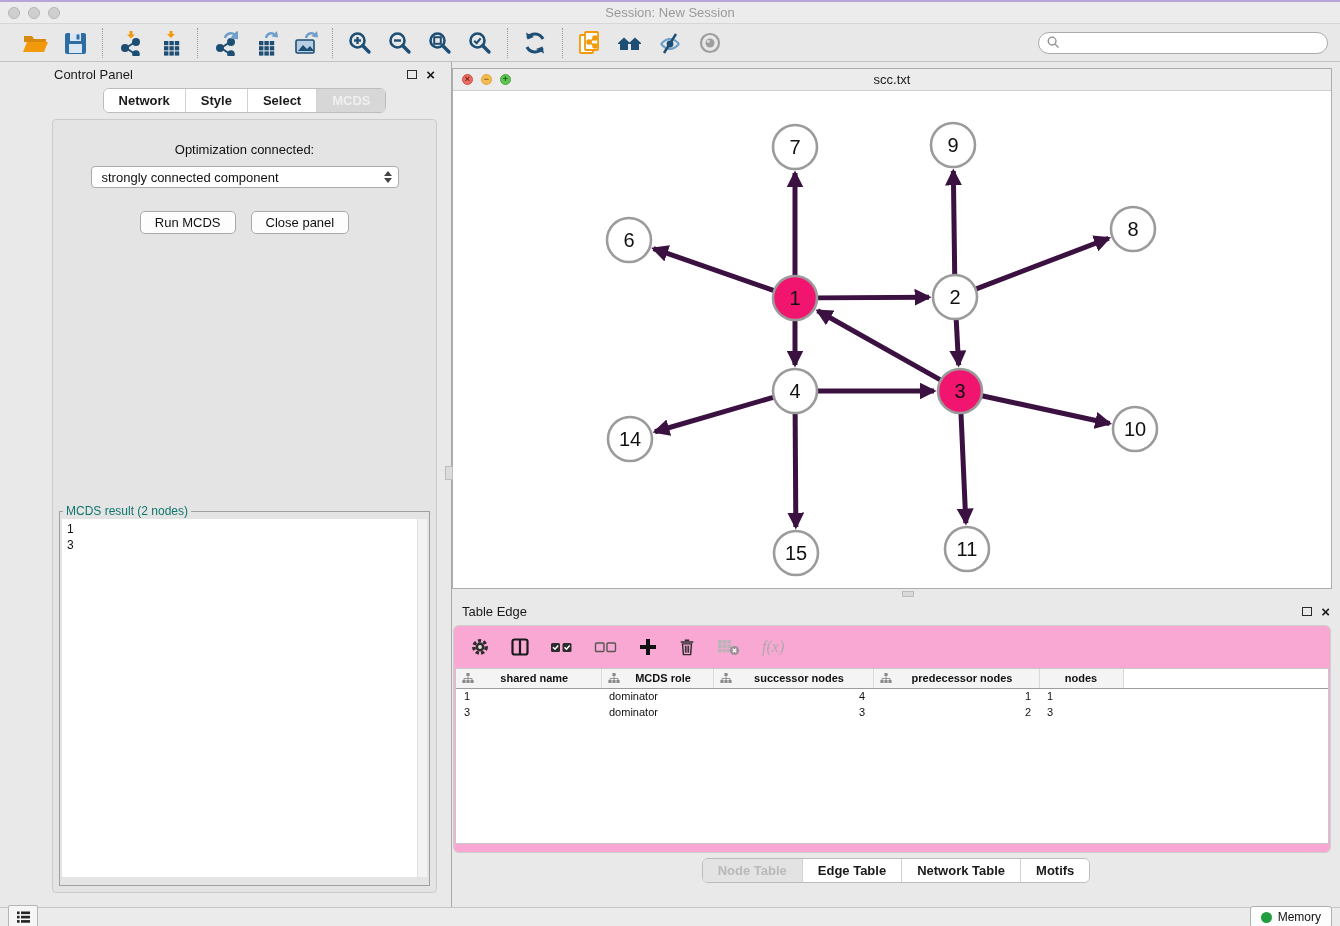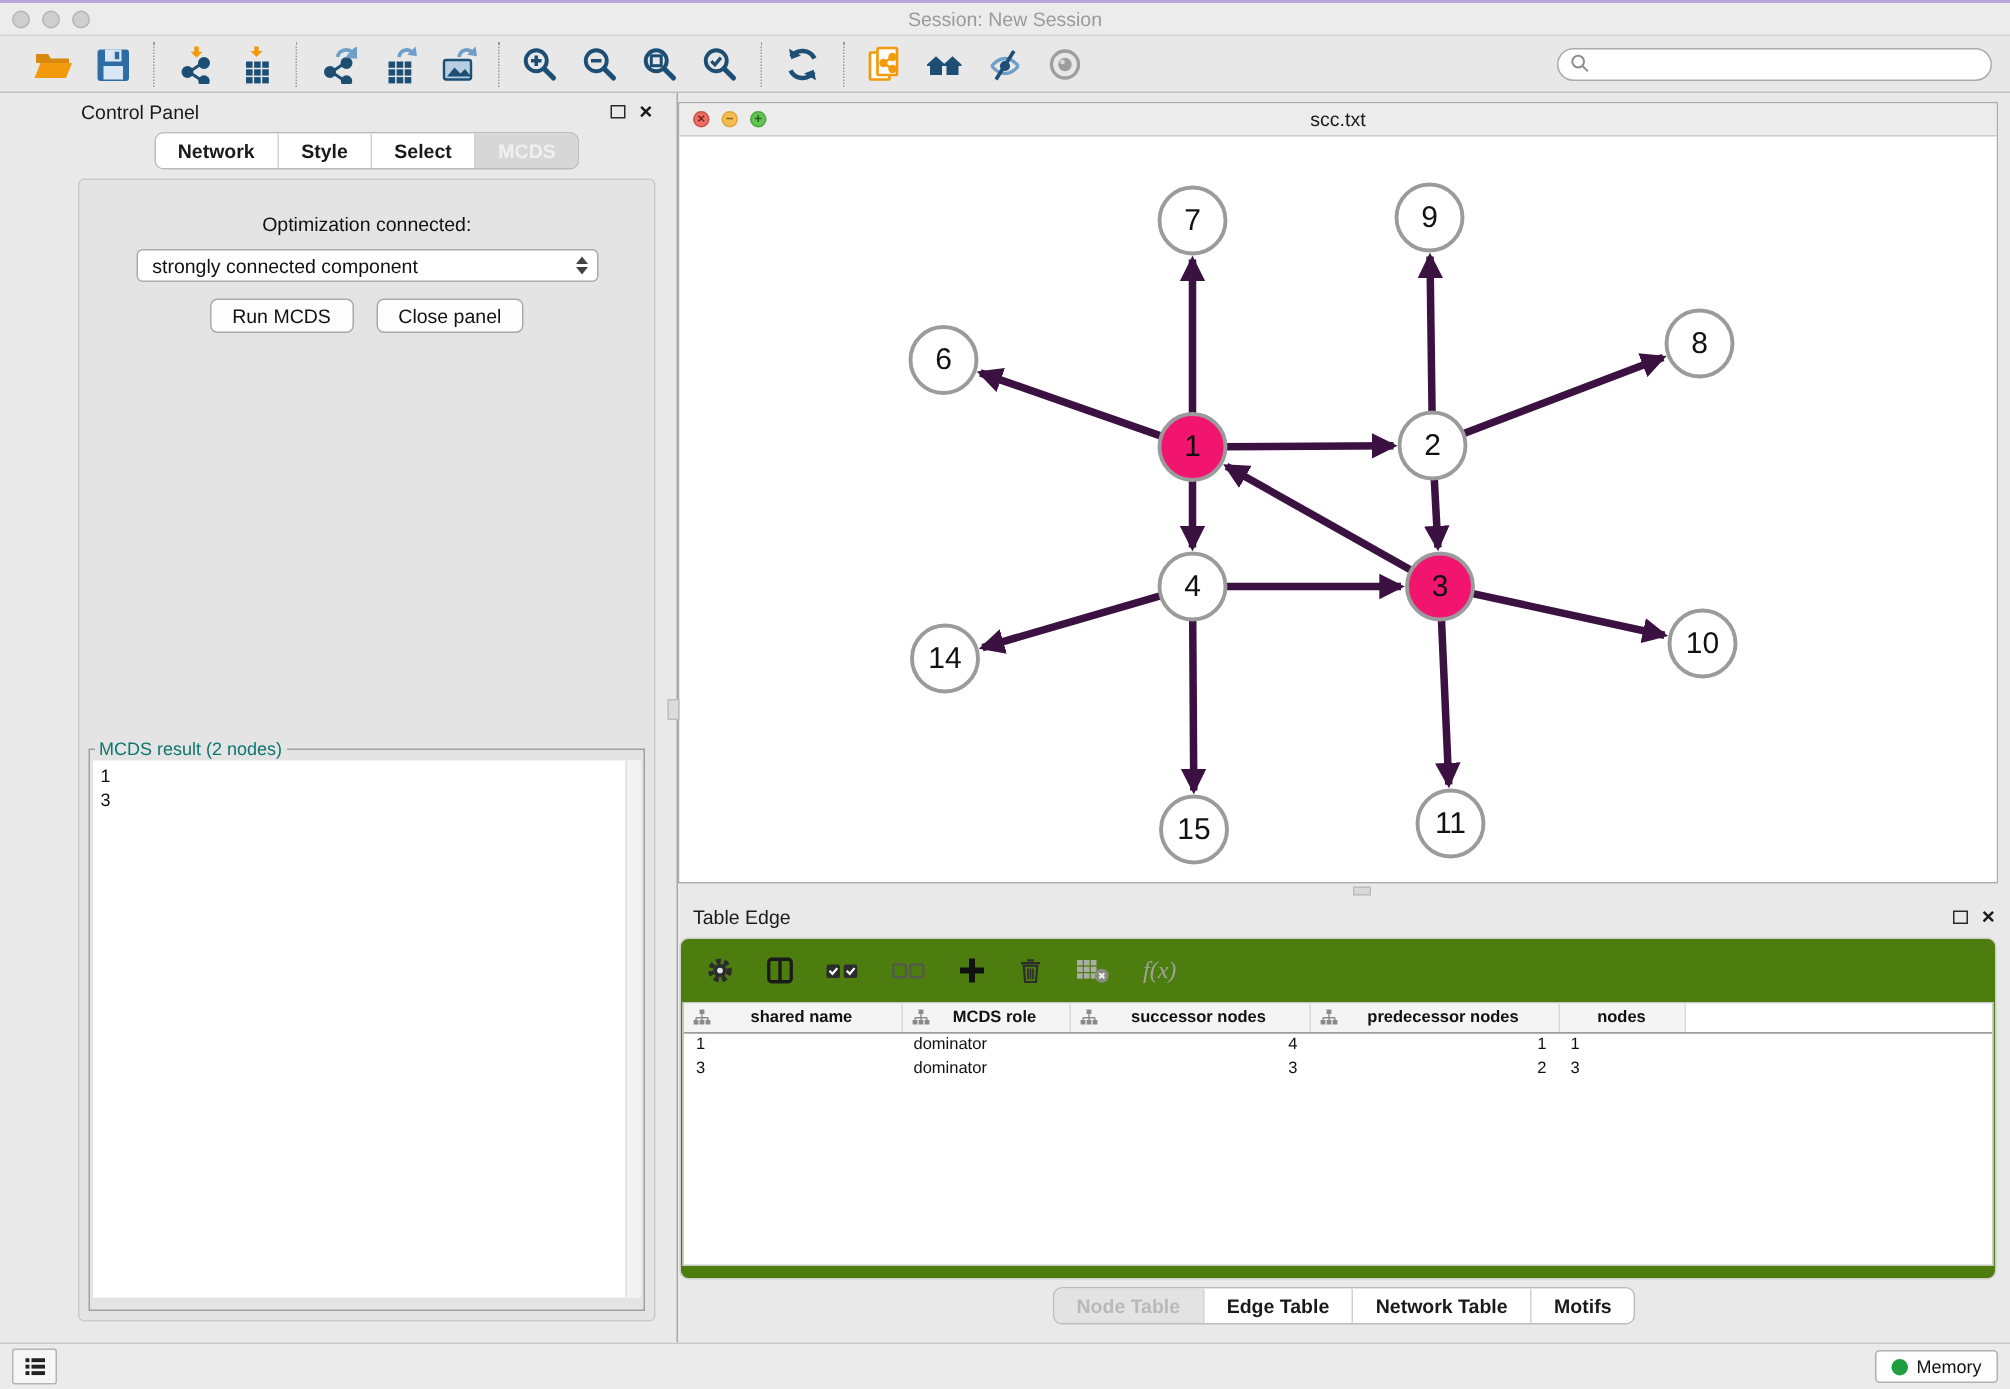--- a/index.html
+++ b/index.html
@@ -36,21 +36,21 @@
 
   .seg-row { display:flex; justify-content:center; margin-top:2px; }
   .seg-group { display:inline-flex; border:1px solid #bcbcbc; border-radius:6px; overflow:hidden; background:#fff; }
   .seg { padding:4px 15px; font-size:13px; font-weight:600; color:#1a1a1a; background:#fff; border-left:1px solid #d2d2d2; cursor:pointer; white-space:nowrap; }
   .seg:first-child { border-left:none; }
   .seg.seg-active-light { background:#d7d7d7; color:#f0f0f0; }
   .seg.seg-active-table { background:#e3e3e3; color:#b9b9b9; }
 
   .cp-body { flex:1; margin:6px 8px 14px 8px; background:#e4e4e4; border:1px solid #cbcbcb; border-radius:4px; display:flex; flex-direction:column; min-height:0; }
   .opt-label { text-align:center; margin-top:22px; font-size:13px; color:#111; }
-  .dropdown { width:308px; height:22px; margin:9px auto 0 auto; background:#fff; border:1px solid #ababab; border-radius:4px; display:flex; align-items:center; padding:0 6px 0 10px; cursor:pointer; }
+  .dropdown { width:308px; height:22px; margin:9px auto 12px auto; background:#fff; border:1px solid #ababab; border-radius:4px; display:flex; align-items:center; padding:0 6px 0 10px; cursor:pointer; }
   .dropdown .dd-text { flex:1; font-size:13px; color:#111; }
   .stepper { display:flex; flex-direction:column; align-items:center; gap:2px; }
   .stepper .up { width:0; height:0; border-left:4px solid transparent; border-right:4px solid transparent; border-bottom:5px solid #444; }
   .stepper .down { width:0; height:0; border-left:4px solid transparent; border-right:4px solid transparent; border-top:5px solid #444; }
   .btn-row { display:flex; justify-content:center; gap:15px; margin-top:11px; }
   .push-btn { font-size:13px; color:#111; background:#fdfdfd; border:1px solid #a9a9a9; border-radius:5px; padding:3px 14px; cursor:pointer; }
   .cp-spacer { flex:1; }
   .result-fieldset { margin:0 6px 6px 6px; border:1px solid #a0a0a0; height:382px; padding:1px; }
   .result-fieldset legend { font-size:12px; color:#0f766e; padding:0 3px; margin-left:2px; }
   .result-inner { position:relative; background:#fff; height:358px; margin:0px 1px 1px 1px; }
@@ -70,36 +70,36 @@
   .tl-min   { background:#f5bd4f; border:1px solid #dfa336; color:#90611b; }
   .tl-max   { background:#61c454; border:1px solid #4aa73c; color:#1d6617; }
   .net-title { position:absolute; left:0; right:0; text-align:center; font-size:13px; color:#1a1a1a; }
   .net-canvas { height:497px; background:#fff; overflow:hidden; }
 
   .h-divider { height:10px; position:relative; }
   .h-divider .grip { position:absolute; left:450px; top:2px; width:12px; height:6px; background:#d9d9d9; border:1px solid #bdbdbd; }
 
   
   .table-panel { display:flex; flex-direction:column; }
-  .tp-body { background:#4d7c0f; border:1px solid #cfcfcf; border-radius:6px; margin:2px 9px 0 1px; height:228px; display:flex; flex-direction:column; overflow:hidden; }
+  .tp-body { background:#f9a8d4; border:1px solid #cfcfcf; border-radius:6px; margin:2px 9px 0 1px; height:228px; display:flex; flex-direction:column; overflow:hidden; }
   .tp-toolbar { height:42px; display:flex; align-items:center; gap:20px; padding:0 16px; flex:none; }
   .tp-btn { border:none; background:transparent; cursor:pointer; display:flex; align-items:center; justify-content:center; height:26px; }
   .tp-btn svg { height:20px; }
   .tp-table-wrap { flex:1; background:#fff; border:1px solid #c9c9c9; margin:0 1px 8px 1px; overflow:hidden; }
   table.data { border-collapse:collapse; width:100%; font-size:11px; }
   table.data th { background:#f4f4f4; border-right:1px solid #d9d9d9; border-bottom:1px solid #9c9c9c; font-weight:bold; color:#111; height:19px; padding:0; }
   table.data th .th-inner { display:flex; align-items:center; padding:0 6px; }
   table.data th .th-label { flex:1; text-align:center; }
   table.data td { height:16px; padding:0 8px; color:#111; }
   .al-left { text-align:left; } .al-right { text-align:right; }
 
   .table-tabs { height:34px; display:flex; justify-content:center; align-items:center; }
 
   
-  .status-bar { height:31px; border-top:1px solid #c6c6c6; background:#ebebeb; display:flex; align-items:center; padding:0 8px; }
+  .status-bar { height:19px; border-top:1px solid #c6c6c6; background:#ebebeb; display:flex; align-items:center; padding:0 8px; }
   .sb-btn { width:30px; height:24px; background:#f6f6f6; border:1px solid #b5b5b5; border-radius:2px; display:flex; align-items:center; justify-content:center; cursor:pointer; }
   .sb-spacer { flex:1; }
   .memory-btn { height:22px; display:flex; align-items:center; gap:6px; background:#fdfdfd; border:1px solid #b0b0b0; border-radius:3px; padding:0 10px; font-size:12px; color:#111; cursor:pointer; }
   .mem-dot { width:11px; height:11px; border-radius:50%; background:#1f9d3f; }
 </style>
 </head>
 <body>
 
 <div class="app">
 

